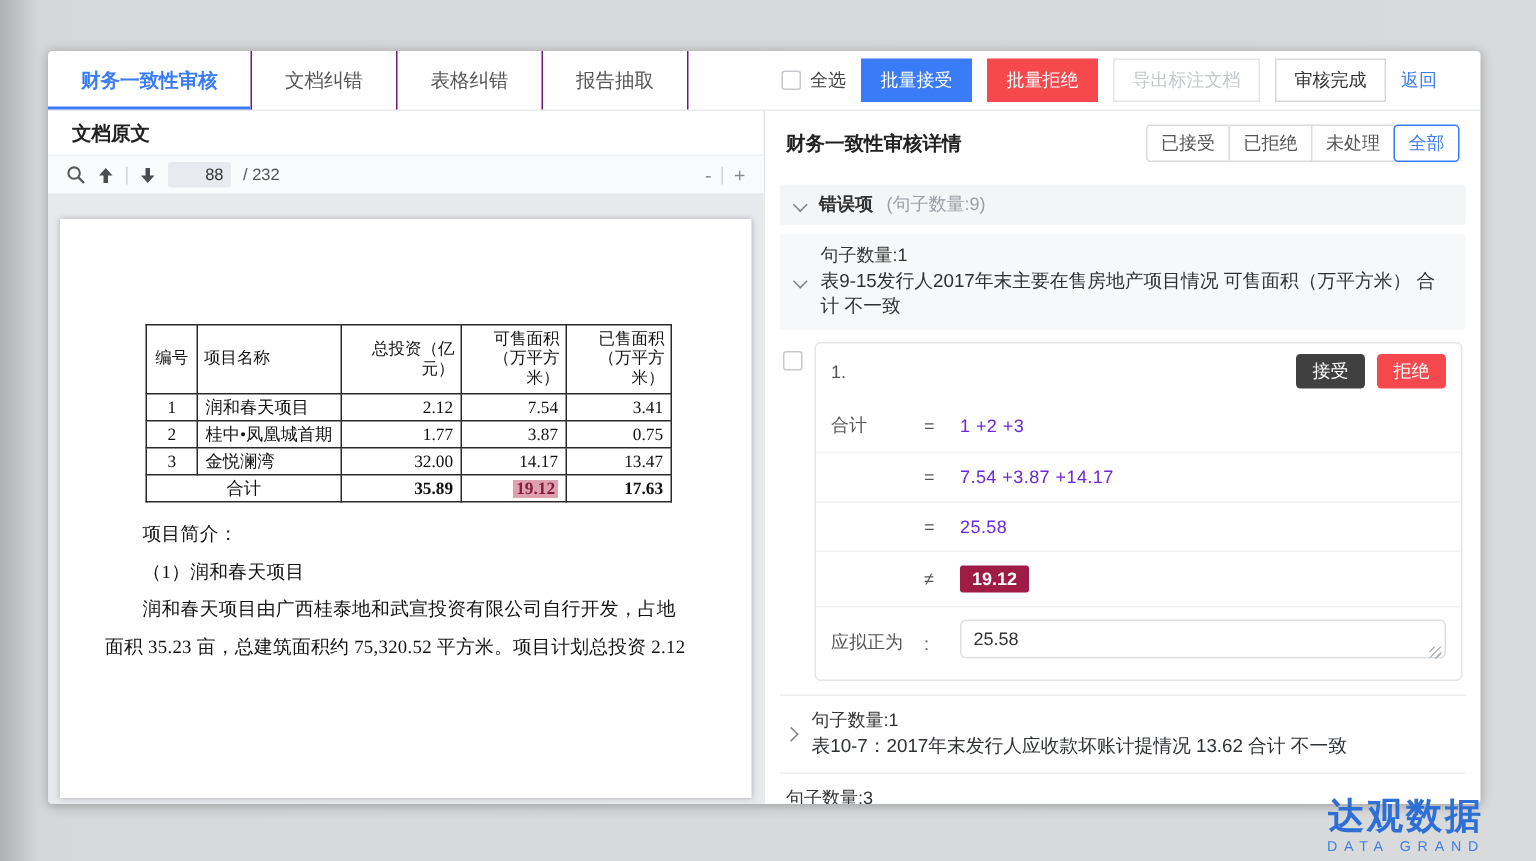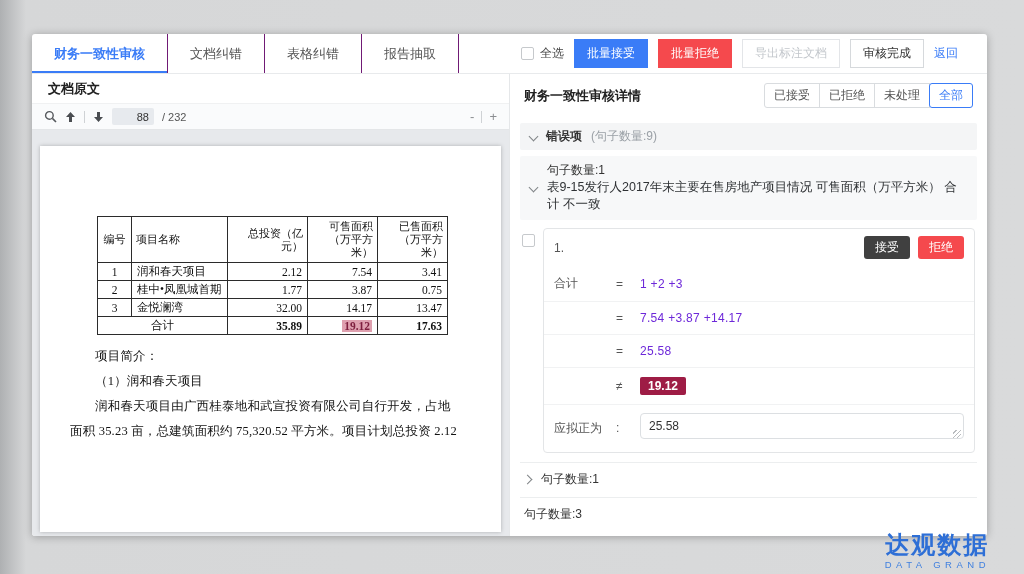--- a/index.html
+++ b/index.html
@@ -295,20 +295,21 @@
                 <span class="fix-grip"></span>
               </span>
             </div>
           </div>
         </div>
 
         <div class="err-item">
           <span class="chev right"></span>
           <span class="item-lines">
             <div class="item-count">句子数量:1</div>
+            <div class="item-desc">表10-7：2017年末发行人应收款坏账计提情况 13.62 合计 不一致</div>
           </span>
         </div>
         <div class="err-item">
 
           <span class="item-lines">
             <div class="item-count">句子数量:3</div>
 
           </span>
         </div>
 

